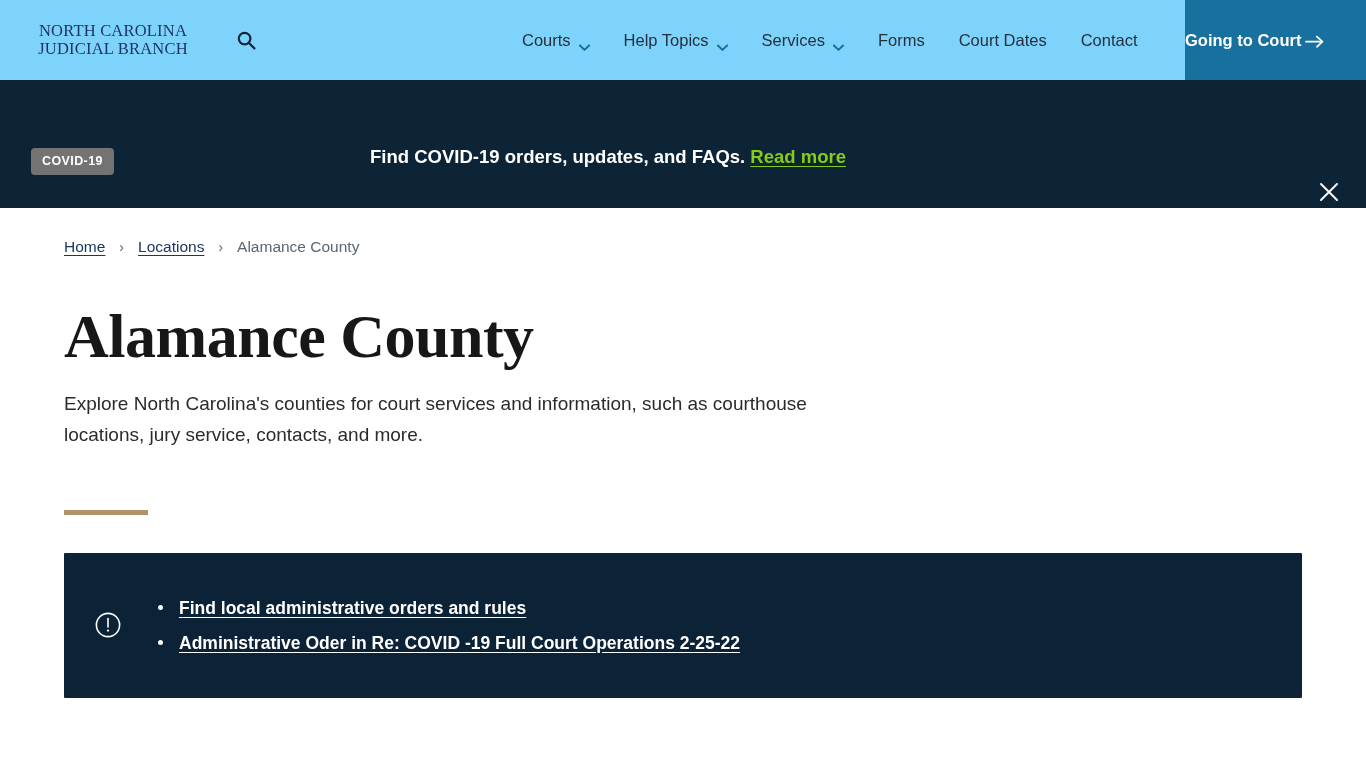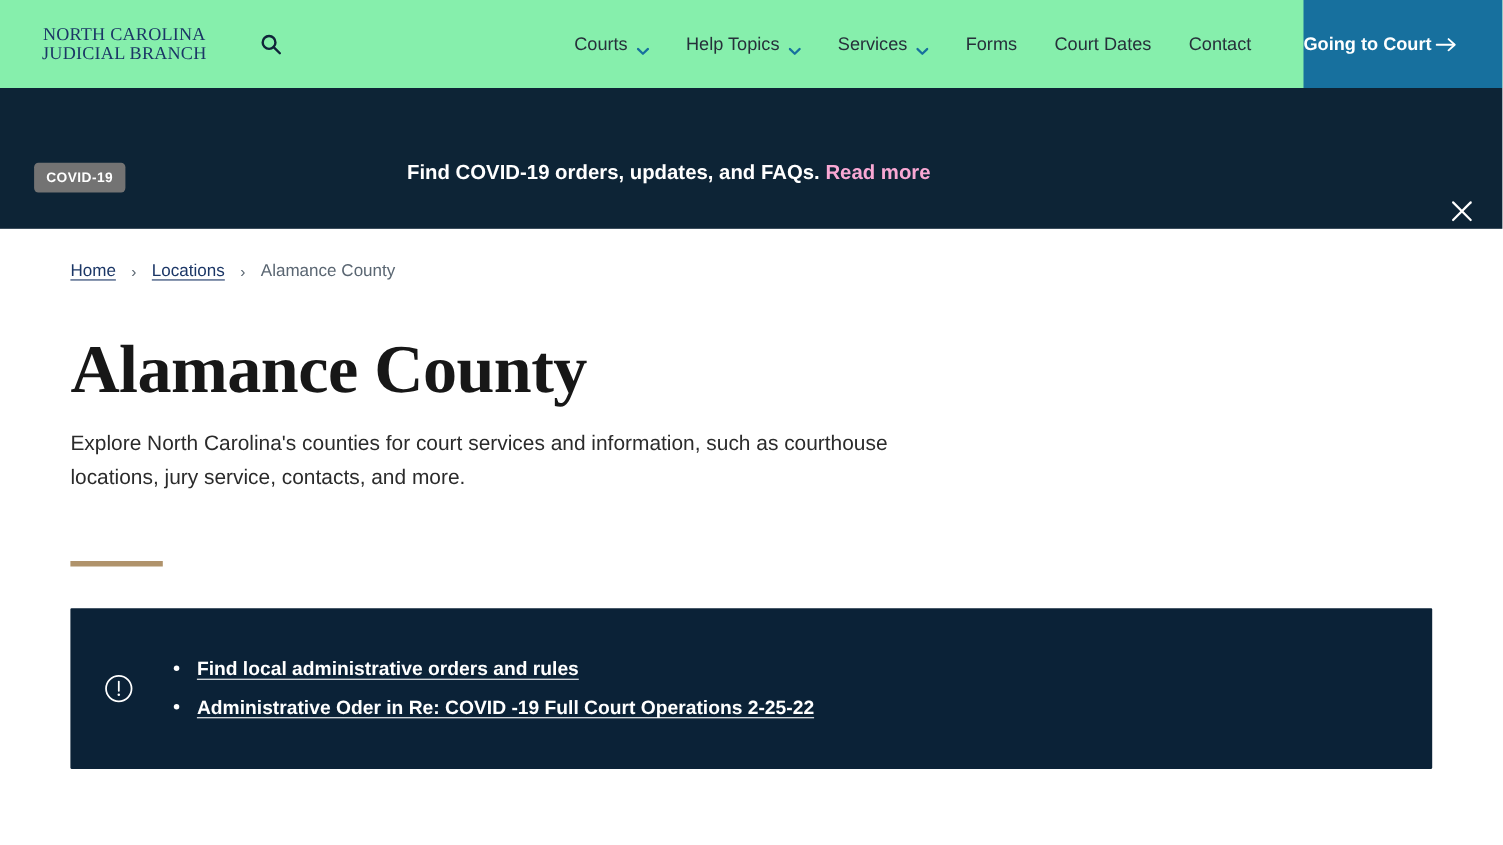--- a/index.html
+++ b/index.html
@@ -14,21 +14,21 @@
     font-family: "Liberation Sans", sans-serif;
     background: #ffffff;
     color: #1b1b1b;
     -webkit-font-smoothing: antialiased;
   }
 
   
   .header {
     position: relative;
     height: 80px;
-    background: #86efac;
+    background: #7dd3fc;
     display: flex;
     align-items: center;
   }
 
   .logo {
     margin-left: 25px;
     width: 176px;
     font-family: "Liberation Serif", serif;
     color: #1b3666;
     line-height: 1.12;
@@ -139,21 +139,22 @@
   .banner-text {
     position: absolute;
     left: 370px;
     top: 66px;
     color: #ffffff;
     font-size: 18.5px;
     font-weight: 700;
     white-space: nowrap;
   }
   .banner-link {
-    color: #f9a8d4;
+    color: #84cc16;
+    text-decoration: underline;
     text-underline-offset: 3px;
     cursor: pointer;
   }
   .banner-close {
     position: absolute;
     right: 20px;
     top: 95px;
     width: 34px;
     height: 34px;
     color: #ffffff;

